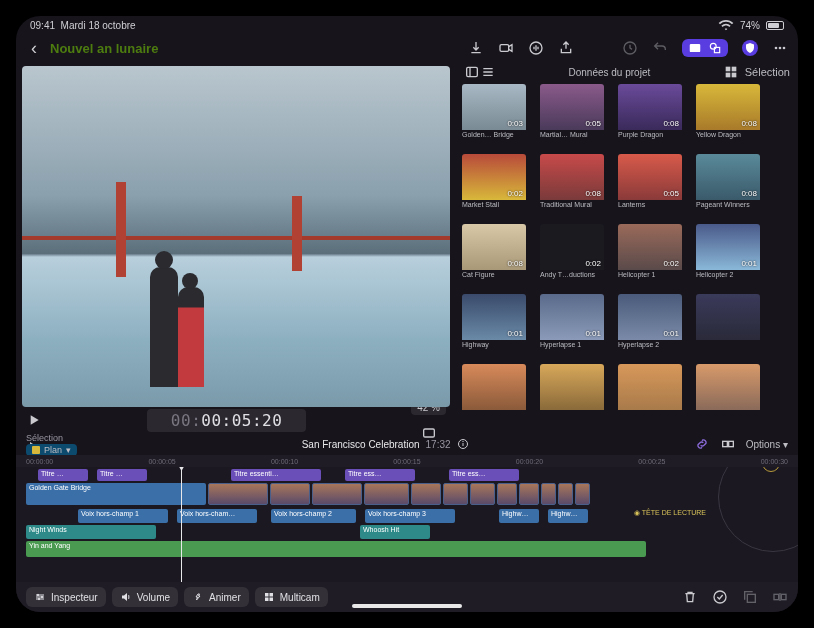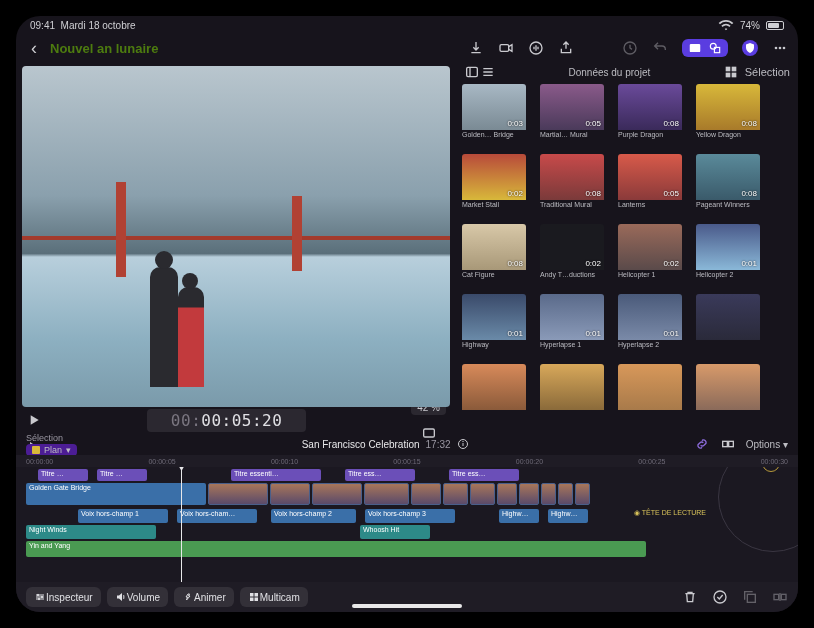--- a/index.html
+++ b/index.html
@@ -41,21 +41,21 @@
 .browser-head .meta { font-size: 9px; color: #7d7a85; }
 .browser-grid { flex: 1; display: flex; flex-wrap: wrap; gap: 14px; padding: 2px 6px; overflow: hidden; align-content: flex-start; }
 .clip { width: calc(20% - 2px); height: 56px; position: relative; border-radius: 3px; overflow: hidden; display: flex; flex-direction: column; }
 .clip .thumb { flex: 1; }
 .clip .dur { position: absolute; bottom: 12px; right: 3px; font-size: 8px; color: #fff; text-shadow: 0 0 2px #000; }
 .clip .name { font-size: 7px; color: #bcbcc2; white-space: nowrap; overflow: hidden; height: 10px; padding-top:1px; }
 .timeline-header { display: flex; align-items: center; justify-content: space-between; padding: 2px 10px; height: 22px; font-size: 10px; }
 .timeline-header .left { display: flex; gap: 8px; align-items: center; color: #bcbcc2; }
 .timeline-header .center { display: flex; gap: 6px; align-items: center; color: #e8e8ea; }
 .timeline-header .right { display: flex; gap: 10px; align-items: center; color: #bcbcc2; }
-.plan-chip { background: #4c1d95; border-radius: 4px; padding: 1px 6px; font-size: 9px; display: flex; gap: 4px; align-items: center; }
+.plan-chip { background: #0c4a6e; border-radius: 4px; padding: 1px 6px; font-size: 9px; display: flex; gap: 4px; align-items: center; }
 .ruler { height: 12px; background: #1f1c25; position: relative; font-size: 7px; color: #6e6a77; padding: 0 10px; display: flex; justify-content: space-between; align-items: center; }
 .timeline-body { position: relative; height: 115px; background: #1b1821; overflow: hidden; }
 .track { position: absolute; left: 10px; right: 10px; display: flex; gap: 2px; align-items: center; }
 .track.titles { top: 2px; height: 12px; }
 .track.video { top: 16px; height: 22px; }
 .track.voice { top: 42px; height: 14px; }
 .track.fx { top: 58px; height: 14px; }
 .track.music { top: 74px; height: 16px; }
 .tclip { height: 100%; border-radius: 2px; font-size: 7px; color: #fff; padding: 1px 3px; overflow: hidden; white-space: nowrap; }
 .purple { background: #6b4fb8; }
@@ -64,21 +64,21 @@
 .green { background: #4a9a52; }
 .vclip { background: linear-gradient(180deg,#a8765a 0%,#5a4a6a 100%); border: 1px solid #4a5f8a; }
 .playhead { position: absolute; top: 0; bottom: 0; left: 165px; width: 1px; background: #e8e8ea; }
 .playhead::before { content:""; position:absolute; top:-4px; left:-4px; width:9px; height:8px; background:#e8e8ea; clip-path: polygon(0 0,100% 0,50% 100%); }
 .jog { position: absolute; right: -30px; bottom: 30px; width: 110px; height: 110px; border-radius: 50%; border: 1px solid #3a3642; background: radial-gradient(circle at center,#1b1821 60%,transparent 60%); }
 .jog-close { position: absolute; right: 18px; bottom: 110px; width: 18px; height: 18px; border-radius: 50%; border: 1px solid #b89a3a; color: #b89a3a; font-size: 11px; display: flex; align-items: center; justify-content: center; }
 .marker { position: absolute; top: 42px; right: 92px; font-size: 7px; color: #d8c25a; }
 .bottombar { display: flex; justify-content: space-between; align-items: center; padding: 4px 10px; height: 30px; background: #1f1c25; }
 .bottombar .left { display: flex; gap: 6px; }
 .bottombar .right { display: flex; gap: 14px; align-items: center; color: #6e6a77; }
-.bbtn { background: #333038; border-radius: 6px; padding: 4px 8px; font-size: 10px; color: #e0e0e4; display: flex; align-items: center; }
+.bbtn { background: #333038; border-radius: 6px; padding: 4px 8px; font-size: 10px; color: #e0e0e4; display: flex; align-items: center; gap: 5px; }
 .home-ind { position: absolute; bottom: 4px; left: 50%; transform: translateX(-50%); width: 110px; height: 4px; background: #fff; border-radius: 3px; opacity: 0.9; }
 .sel-label{font-size:9px;color:#9a97a2;}
 </style>
 </head>
 <body>
 
 <div class="device">
 <div class="screen">
 
 <div class="status-bar">

